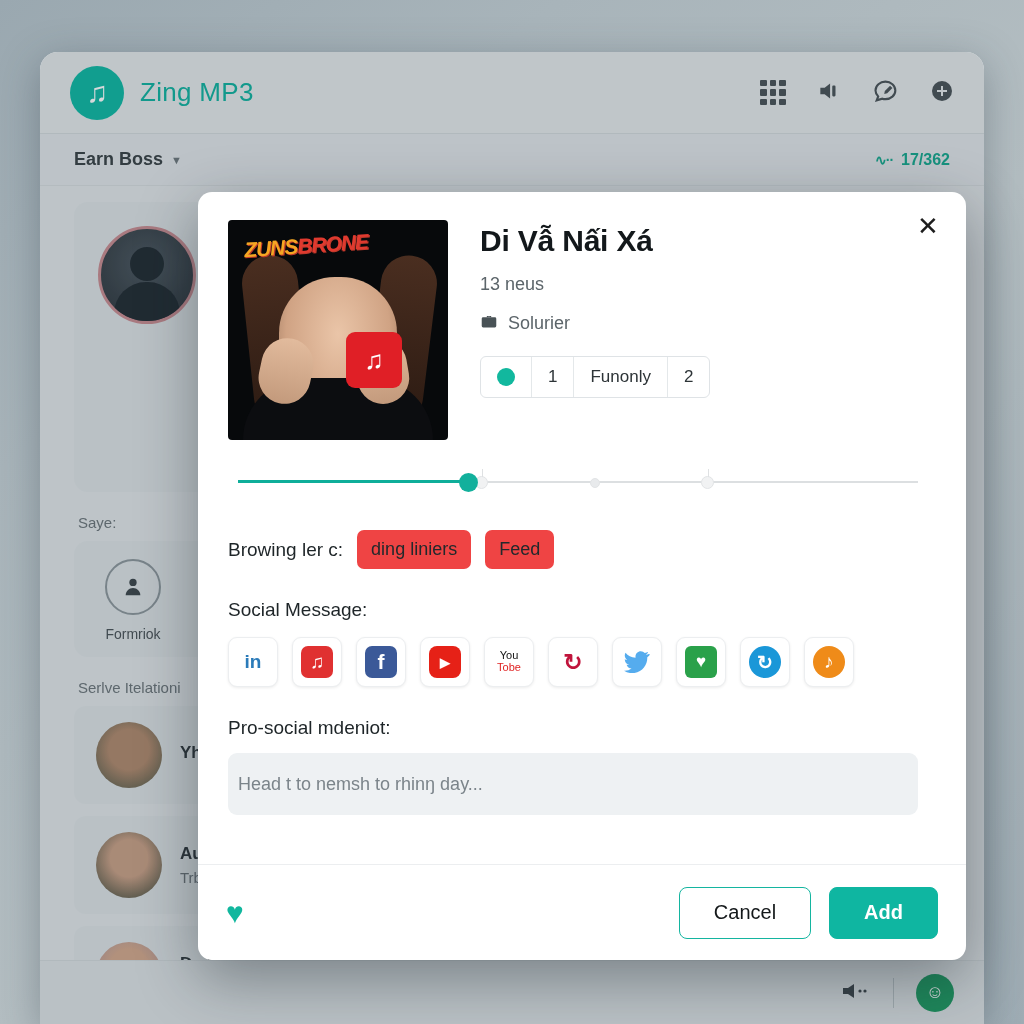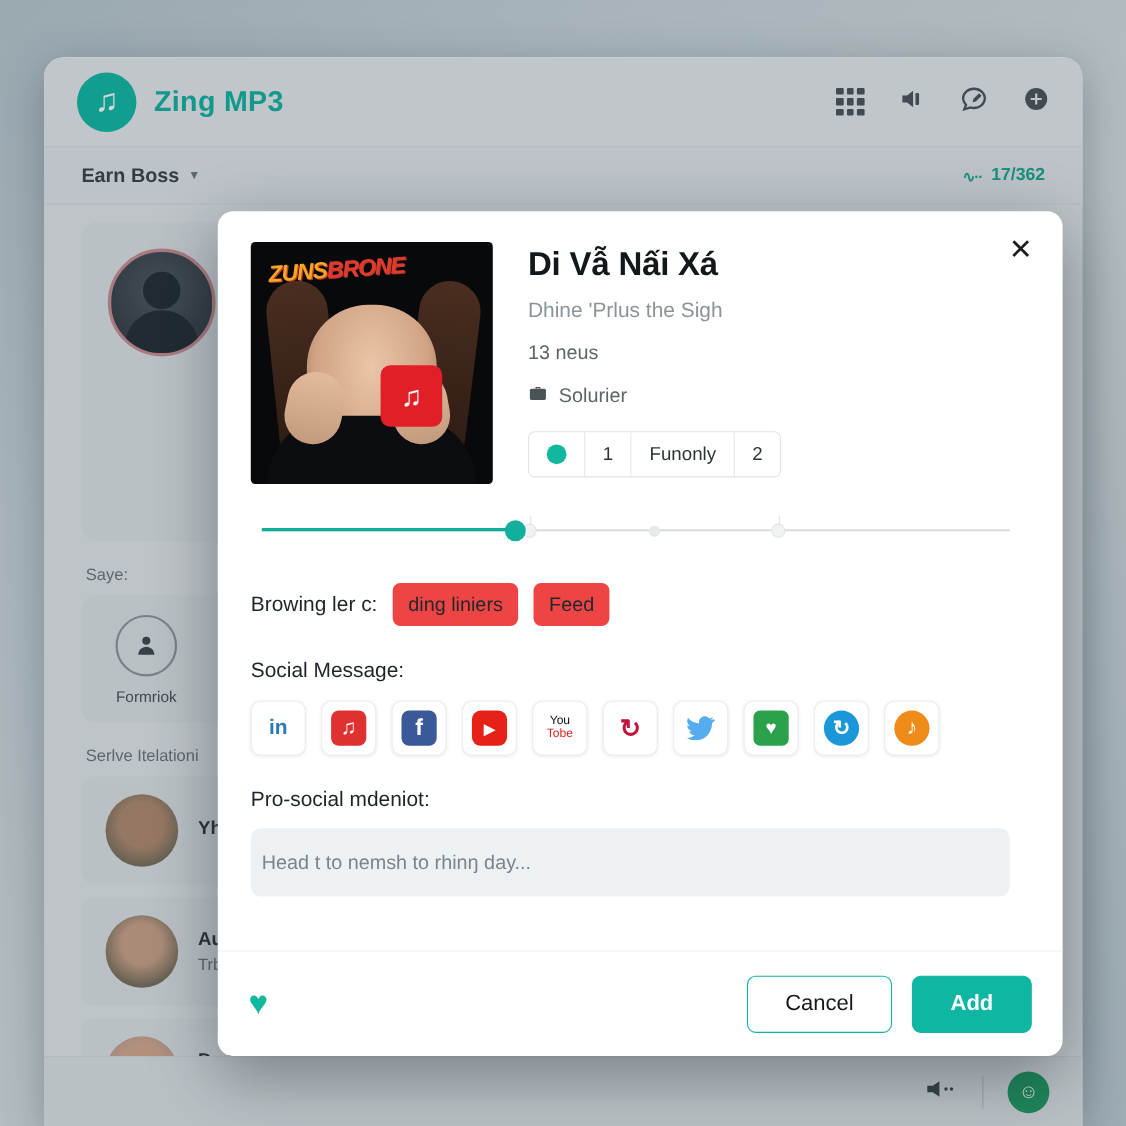--- a/index.html
+++ b/index.html
@@ -31,21 +31,21 @@
     border-bottom: 1px solid #d2d9dc;
   }
   .brand { display: flex; align-items: center; gap: 16px; }
   .brand-logo {
     width: 54px; height: 54px; border-radius: 50%;
     background: #0fb9a4;
     display: flex; align-items: center; justify-content: center;
     color: #fff; font-size: 29px; line-height: 1;
   }
   .brand-name {
-    color: #11b3a0; font-size: 26px; font-weight: bold; letter-spacing: .3px;
+    color: #11b3a0; font-size: 26px; font-weight: normal; letter-spacing: .3px;
   }
   .header-actions {
     margin-left: auto; display: flex; align-items: center; gap: 30px;
     color: #4a5458;
   }
   .hicon { cursor: pointer; display: block; }
   .grid-icon { width: 26px; height: 26px; display: grid;
     grid-template-columns: repeat(3, 1fr); grid-template-rows: repeat(3,1fr); gap: 3px; }
   .grid-icon i { background: #4a5458; border-radius: 1px; display: block; }
 
@@ -401,21 +401,20 @@
         <div class="aa-handL"></div>
         <div class="aa-handR"></div>
         <div class="aa-card">♫</div>
         <div class="aa-logo">
           <span>ZUNS</span><b>BRONE</b>
         </div>
       </div>
 
       <div class="track-info">
         <div class="track-title">Di Vẫ Nấi Xá</div>
-        <div class="track-artist">Dhine 'Prlus the Sigh</div>
         <div class="track-count">13 neus</div>
         <div class="track-label">
           <span class="briefcase">
             <svg width="18" height="16" viewBox="0 0 24 22" fill="#495256">
               <rect x="2" y="6" width="20" height="14" rx="2"></rect>
               <path d="M9 6V4h6v2h-2V5h-2v1z"></path>
             </svg>
           </span>
           <span>Solurier</span>
         </div>

